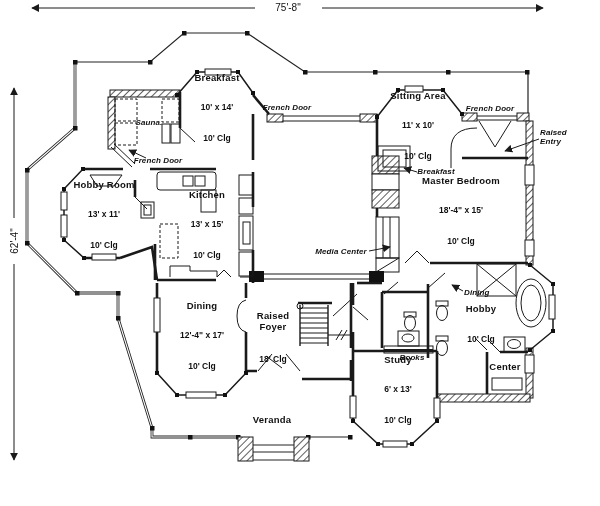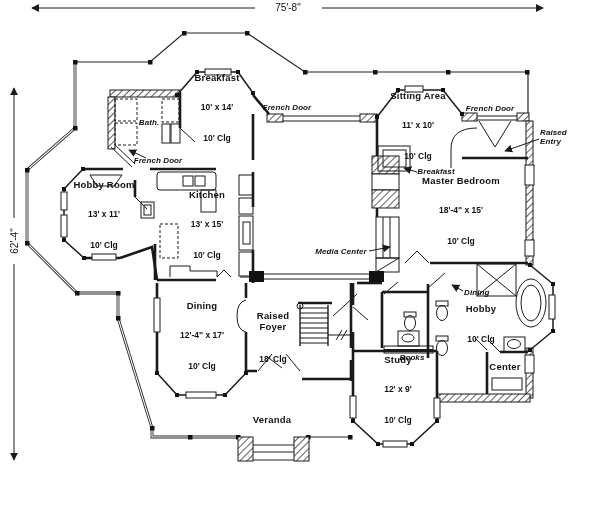--- a/index.html
+++ b/index.html
@@ -293,21 +293,21 @@
 
   <div class="lbl dim" style="left:288px;top:8px">75'-8"</div>
   <div class="dim-v" style="left:14px;top:241px">62'-4"</div>
 
   <div class="lbl" style="left:217px;top:109px">
     <div class="rm-name">Breakfast</div>
     <div class="rm-size">10' x 14'</div>
     <div class="rm-clg">10' Clg</div>
   </div>
 
-  <div class="lbl feat" style="left:149px;top:123px">Bath.</div>
+  <div class="lbl feat" style="left:149px;top:123px">Sauna.</div>
 
   <div class="lbl" style="left:418px;top:127px">
     <div class="rm-name">Sitting Area</div>
     <div class="rm-size">11' x 10'</div>
     <div class="rm-clg">10' Clg</div>
   </div>
 
   <div class="lbl" style="left:104px;top:216px">
     <div class="rm-name">Hobby Room</div>
     <div class="rm-size">13' x 11'</div>
@@ -334,21 +334,21 @@
   </div>
 
   <div class="lbl" style="left:273px;top:338px">
     <div class="rm-name">Raised
 Foyer</div>
     <div class="rm-clg">18' Clg</div>
   </div>
 
   <div class="lbl" style="left:398px;top:391px">
     <div class="rm-name">Study</div>
-    <div class="rm-size">12' x 9'</div>
+    <div class="rm-size">6' x 13'</div>
     <div class="rm-clg">10' Clg</div>
   </div>
 
   <div class="lbl" style="left:481px;top:324px">
     <div class="rm-name">Hobby</div>
     <div class="rm-clg" style="margin-top:1px">10' Clg</div>
   </div>
 
   <div class="lbl rm-name" style="left:505px;top:367px">Center</div>
 

